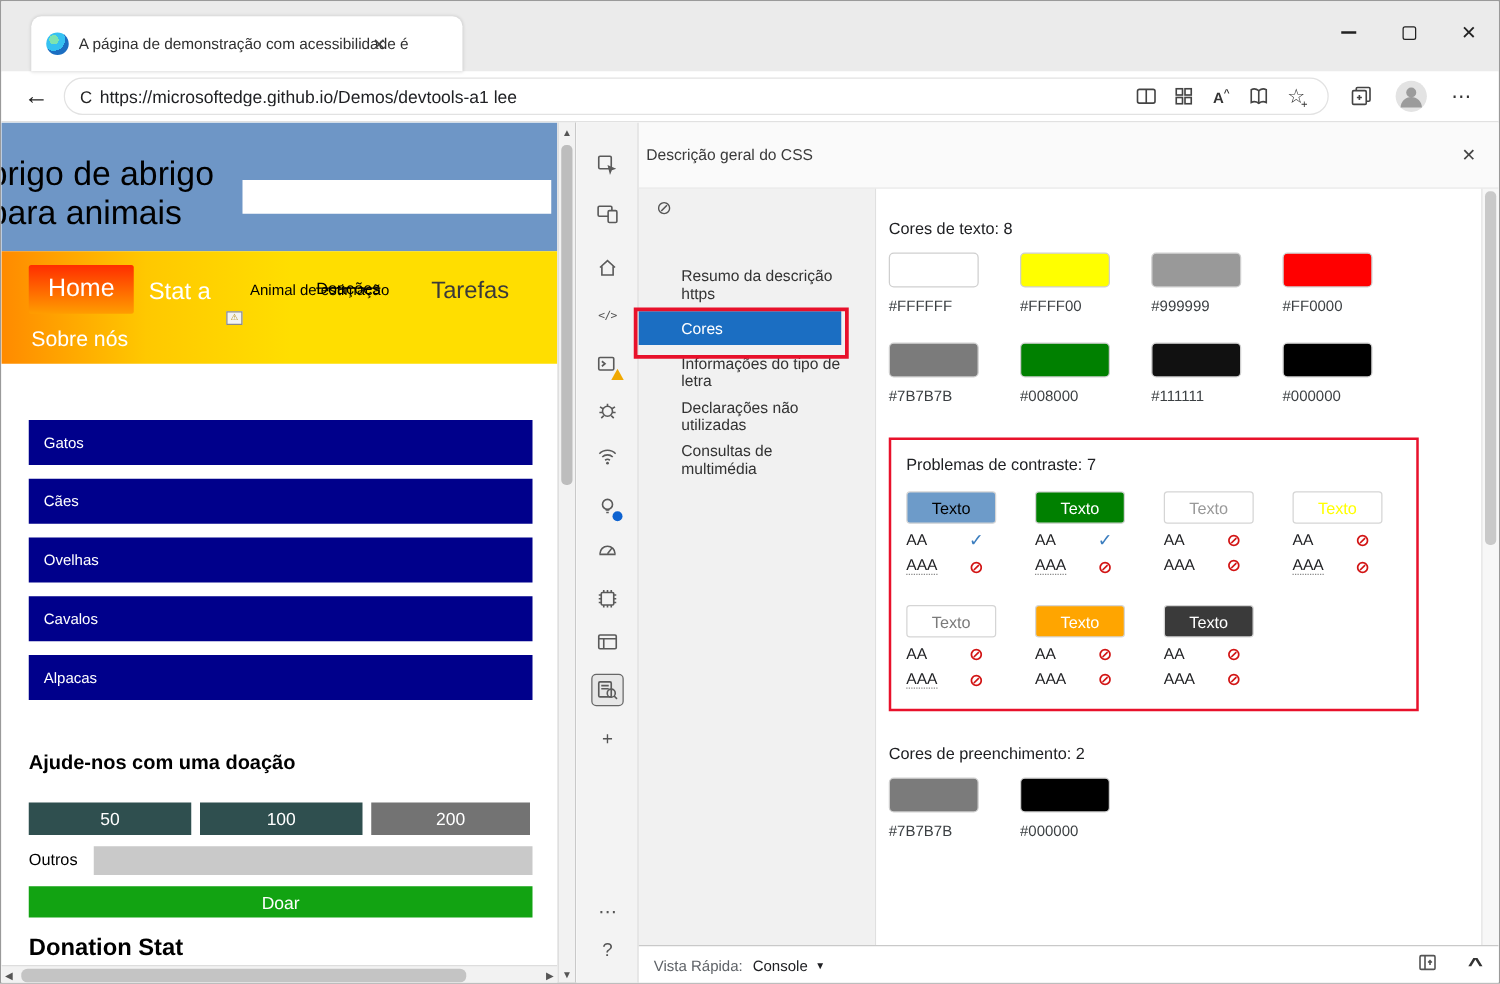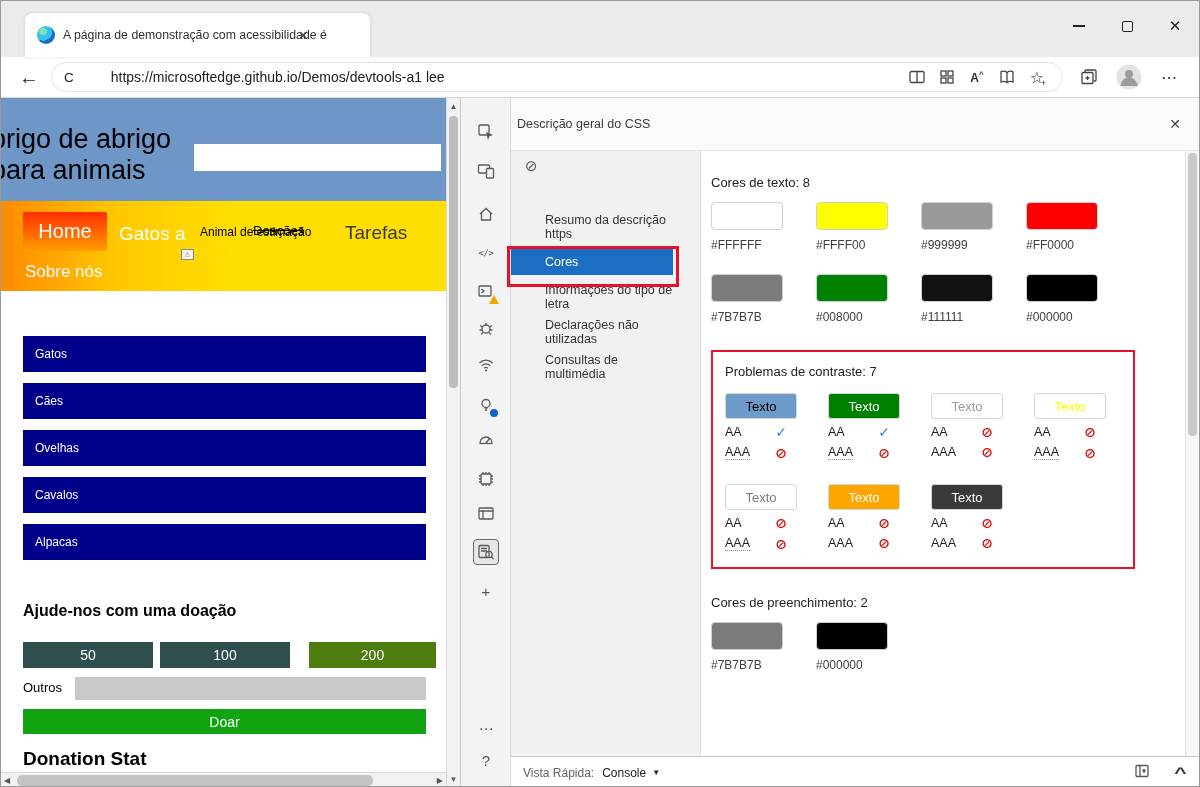--- a/index.html
+++ b/index.html
@@ -19,21 +19,21 @@
   .minline{display:inline-block;width:12px;height:1.5px;background:#222;}
   .maxbox{display:inline-block;width:11px;height:11px;border:1.3px solid #222;border-radius:2px;}
   .winclose{font-size:15px;}
 
   
   .addressbar{height:41px;background:#fff;border-bottom:1px solid #d8d8d8;display:flex;align-items:center;padding:0 10px 0 18px;}
   .back{font-size:20px;color:#222;margin-right:12px;}
   .urlbox{flex:1;height:30px;border:1px solid #e2e2e2;border-radius:15px;display:flex;align-items:center;
           padding:0 10px 0 12px;background:#fff;}
   .reload{font-size:13.5px;color:#222;margin-right:6px;}
-  .url{flex:1;font-size:14px;color:#202124;white-space:nowrap;overflow:hidden;margin-left:31px;}
+  .url{flex:1;font-size:14px;color:#202124;white-space:nowrap;overflow:hidden;}
   .abar-icon{width:30px;height:26px;display:flex;align-items:center;justify-content:center;color:#444;position:relative;}
   .right-icons{display:flex;align-items:center;margin-left:6px;}
   .right-icons .abar-icon{width:40px;}
   .star-glyph{font-size:16px;color:#333;}
   .star-plus{position:absolute;right:6px;bottom:2px;font-size:9px;color:#333;}
   .ra{font-size:12px;color:#333;font-weight:bold;}
   .ra sup{font-size:8px;}
   .more-glyph{font-size:16px;color:#333;}
 
   
@@ -214,38 +214,38 @@
         <div class="site-title">
           <div>brigo de abrigo</div>
           <div>para animais</div>
         </div>
         <span class="search-label">Pesquisar</span>
         <input class="search-input" type="text" style="">
       </div>
 
       <div class="site-nav">
         <button class="home-btn">Home</button>
-        <span class="nav-adopt">Gatos a</span>
+        <span class="nav-adopt">Stat a</span>
         <span class="nav-pet">Animal de estimação</span>
         <span class="broken-img">⚠</span>
         <span class="nav-struck">Doações</span>
         <span class="nav-tasks">Tarefas</span>
         <span class="nav-about">Sobre nós</span>
       </div>
 
       <button class="animal-btn" style="top: 238px; background: rgb(0, 0, 139);">Gatos</button>
       <button class="animal-btn" style="top: 285px; background: rgb(0, 0, 139);">Cães</button>
       <button class="animal-btn" style="top: 332px; background: rgb(0, 0, 139);">Ovelhas</button>
       <button class="animal-btn" style="top: 379px; background: rgb(0, 0, 139);">Cavalos</button>
       <button class="animal-btn" style="top: 426px; background: rgb(0, 0, 139);">Alpacas</button>
 
       <div class="donate-heading">Ajude-nos com uma doação</div>
       <button class="amount-btn" style="left: 22px; width: 130px; background: rgb(47, 79, 79);">50</button>
       <button class="amount-btn" style="left: 159px; width: 130px; background: rgb(47, 79, 79);">100</button>
-      <button class="amount-btn" style="left: 296px; width: 127px; background: #4d7c0f; margin-left: 12px;">200</button>
+      <button class="amount-btn" style="left: 296px; width: 127px; background: #737373;">200</button>
       <span class="other-label">Outros</span>
       <input class="other-input" type="text" style="background: rgb(201, 201, 201);">
       <button class="doar-btn" style="background: rgb(18, 163, 18);">Doar</button>
       <div class="clipped-heading">Donation Stat</div>
 
       <div class="hscroll">
         <span class="arrow" style="left:3px">◀</span>
         <span class="arrow" style="right:3px">▶</span>
         <div class="hthumb"></div>
       </div>

